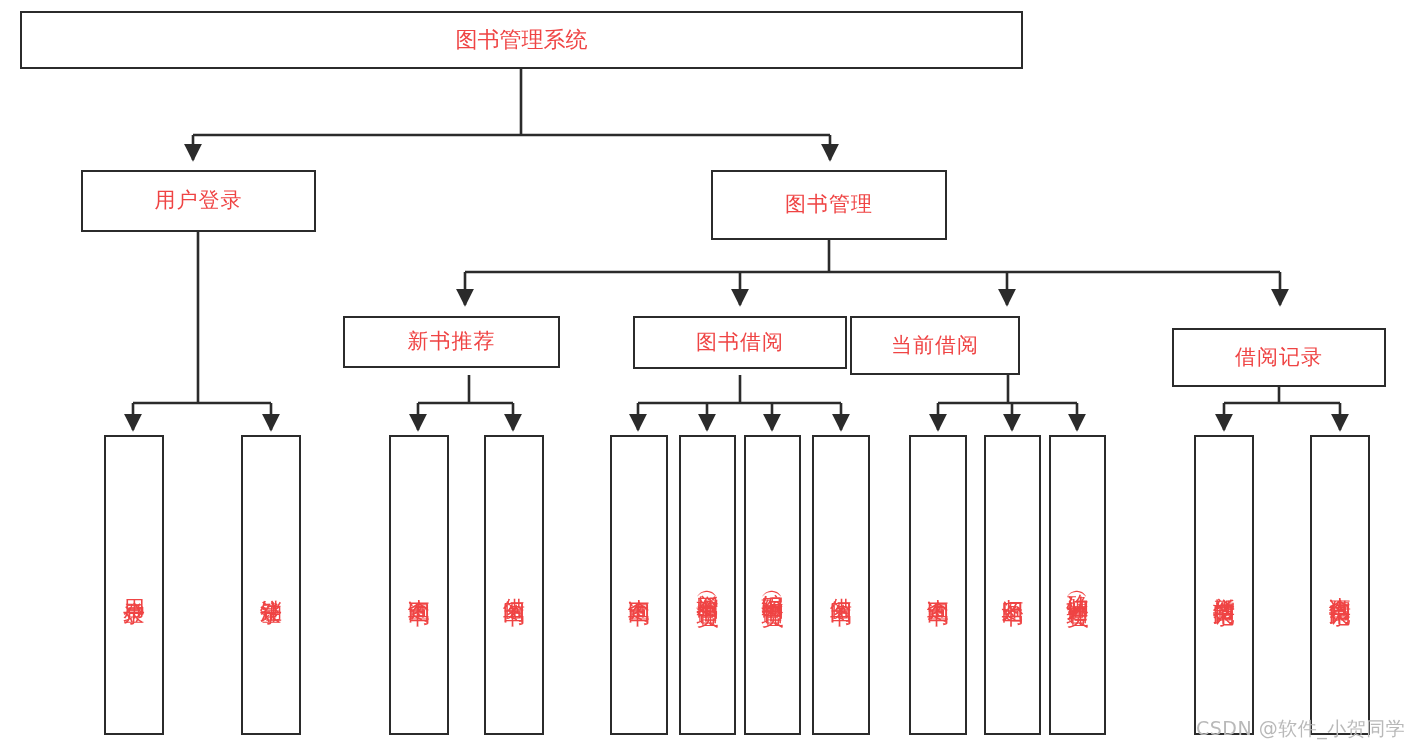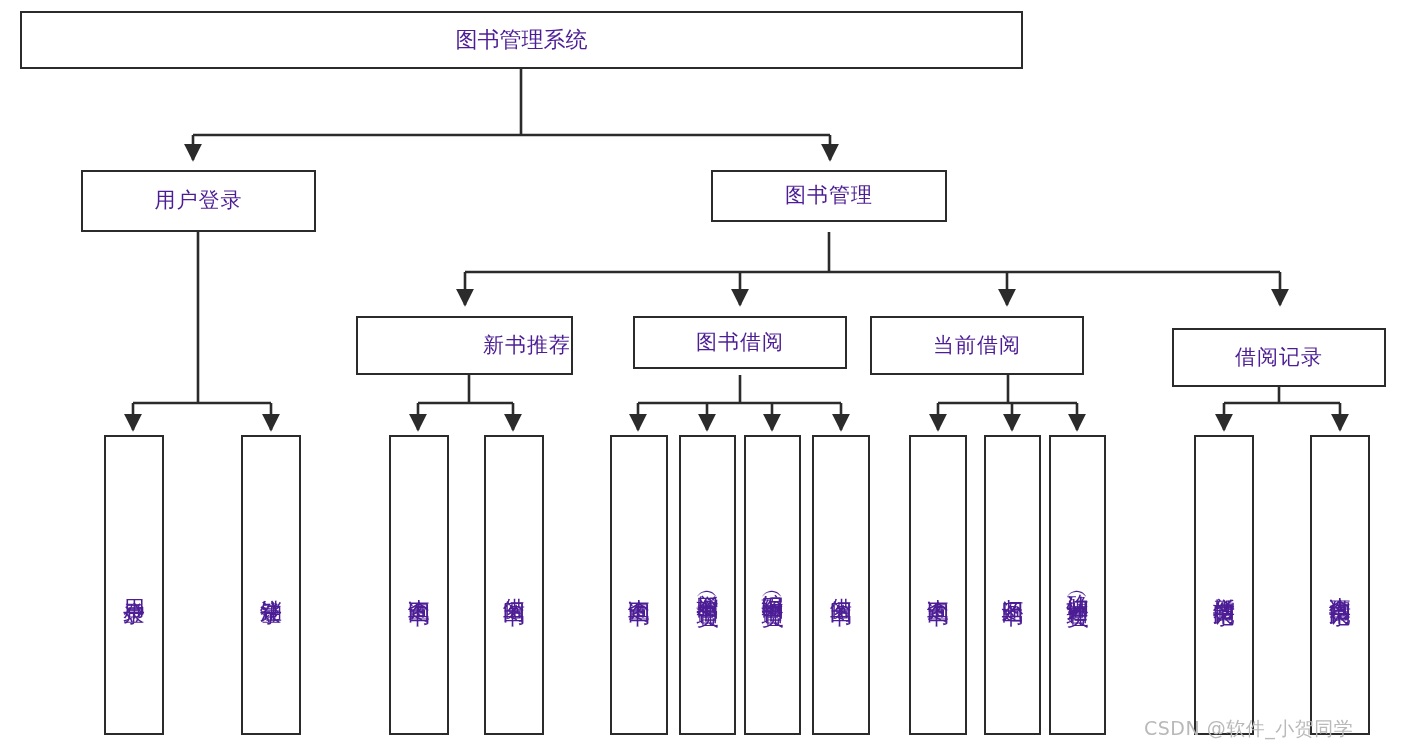--- a/index.html
+++ b/index.html
@@ -26,21 +26,21 @@
     pointer-events: none;
   }
   .node {
     position: absolute;
     box-sizing: border-box;
     background: #ffffff;
     border: 2px solid #2b2b2b;
     display: flex;
     align-items: center;
     justify-content: center;
-    color: #4c1d95;
+    color: #ef4444;
   }
   .node .lbl {
     display: block;
     text-align: center;
   }
   .node.h {
     font-size: 21px;
     letter-spacing: 1px;
     line-height: 1.2;
   }
@@ -122,31 +122,31 @@
     </g>
   </svg>
 
   <div class="node root" style="left:20px; top:11px; width:1003px; height:58px;">
     <span class="lbl">图书管理系统</span>
   </div>
 
   <div class="node h" style="left:81px; top:170px; width:235px; height:62px;">
     <span class="lbl">用户登录</span>
   </div>
-  <div class="node h" style="left:711px; top:170px; width:236px; height:52px;">
+  <div class="node h" style="left:711px; top:170px; width:236px; height:70px;">
     <span class="lbl">图书管理</span>
   </div>
 
-  <div class="node h" style="left:356px; top:316px; width:217px; height:59px;justify-content:flex-end;">
+  <div class="node h" style="left:343px; top:316px; width:217px; height:52px;">
     <span class="lbl">新书推荐</span>
   </div>
   <div class="node h" style="left:633px; top:316px; width:214px; height:53px;">
     <span class="lbl">图书借阅</span>
   </div>
-  <div class="node h" style="left:870px; top:316px; width:214px; height:59px;">
+  <div class="node h" style="left:850px; top:316px; width:170px; height:59px;">
     <span class="lbl">当前借阅</span>
   </div>
   <div class="node h" style="left:1172px; top:328px; width:214px; height:59px;">
     <span class="lbl">借阅记录</span>
   </div>
 
   <div class="node leaf" style="left:104px; top:435px; width:60px; height:300px;">
     <span class="lbl">用户登录</span>
   </div>
   <div class="node leaf" style="left:241px; top:435px; width:60px; height:300px;">
@@ -183,15 +183,15 @@
     <span class="lbl">确认归还（管理员）</span>
   </div>
 
   <div class="node leaf" style="left:1194px; top:435px; width:60px; height:300px;">
     <span class="lbl">新增借阅记录</span>
   </div>
   <div class="node leaf" style="left:1310px; top:435px; width:60px; height:300px;">
     <span class="lbl">查询借阅记录</span>
   </div>
 
-  <div class="watermark" style="left:1144px; top:716px;">CSDN @软件_小贺同学</div>
+  <div class="watermark" style="left:1196px; top:716px;">CSDN @软件_小贺同学</div>
 
 </div>
 
 </body></html>

